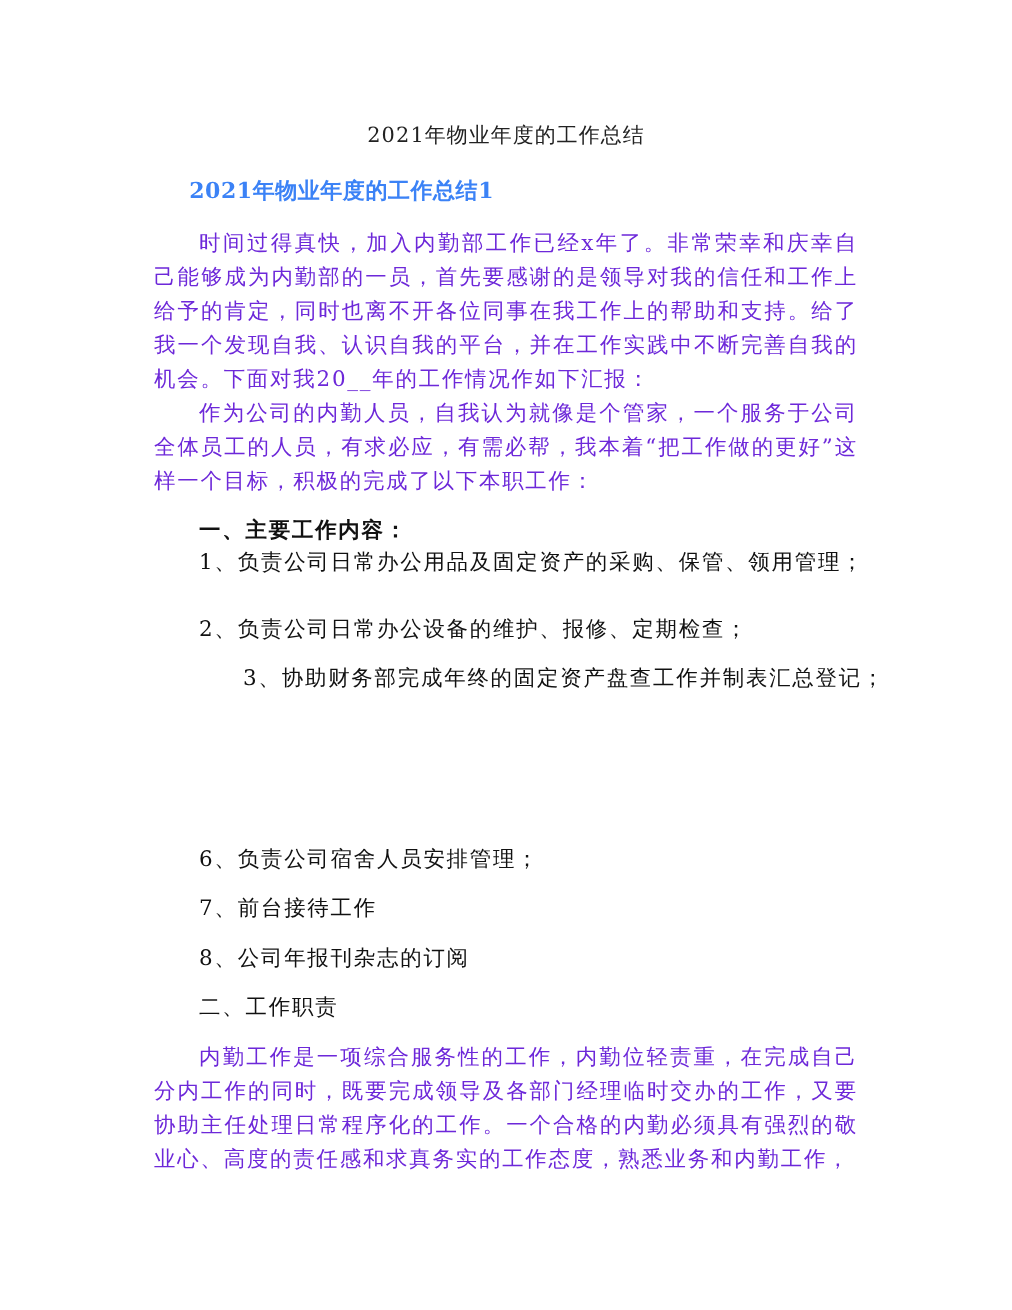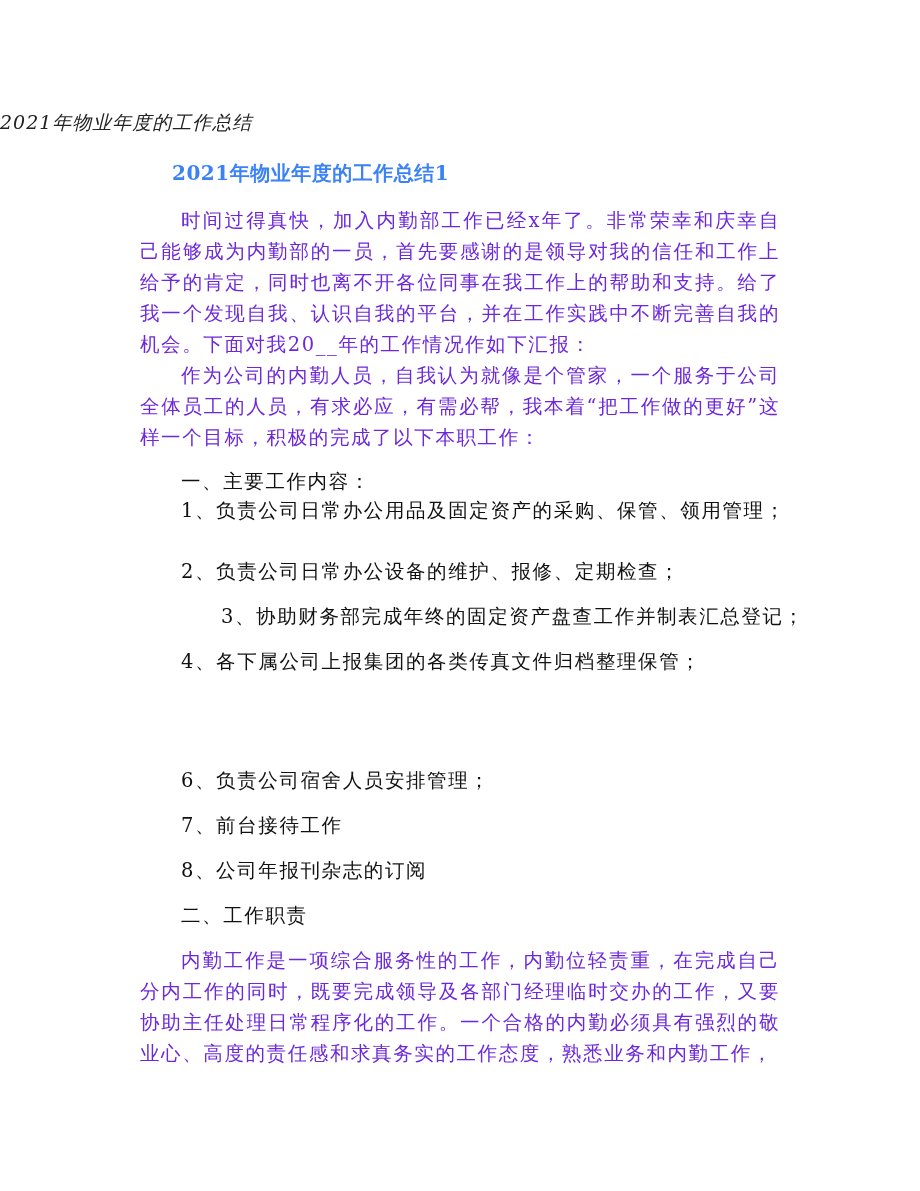--- a/index.html
+++ b/index.html
@@ -21,24 +21,24 @@
       top: 0;
       width: 920px;
       height: 1191px;
       background: #ffffff;
     }
     .doc-title {
       position: absolute;
       left: 0;
       width: 920px;
       top: 110px;
+      text-align: center;
       font-size: 19px;
       letter-spacing: 1px;
       color: #222;
-      font-style: italic;
     }
     .section-heading {
       position: absolute;
       left: 172px;
       top: 160px;
       font-size: 20px;
       font-weight: bold;
       color: #3b82f6;
       letter-spacing: 0.5px;
     }
@@ -69,26 +69,25 @@
 <div class="page">
 
   <div class="doc-title">2021年物业年度的工作总结</div>
 
   <div class="section-heading">2021年物业年度的工作总结1</div>
 
   <div class="para" style="top:205px;">时间过得真快，加入内勤部工作已经x年了。非常荣幸和庆幸自己能够成为内勤部的一员，首先要感谢的是领导对我的信任和工作上给予的肯定，同时也离不开各位同事在我工作上的帮助和支持。给了我一个发现自我、认识自我的平台，并在工作实践中不断完善自我的机会。下面对我20__年的工作情况作如下汇报：</div>
 
   <div class="para" style="top:360px;">作为公司的内勤人员，自我认为就像是个管家，一个服务于公司全体员工的人员，有求必应，有需必帮，我本着“把工作做的更好”这样一个目标，积极的完成了以下本职工作：</div>
 
-  <div class="line" style="top:466px;">一、主要工作内容：</div>
+  <div class="line" style="top:466px;font-weight:bold;">一、主要工作内容：</div>
 
   <div class="line" style="top:495px;">1、负责公司日常办公用品及固定资产的采购、保管、领用管理；</div>
   <div class="line" style="top:556px;">2、负责公司日常办公设备的维护、报修、定期检查；</div>
   <div class="line" style="top:601px;margin-left:40px;">3、协助财务部完成年终的固定资产盘查工作并制表汇总登记；</div>
-  <div class="line" style="top:646px;">4、各下属公司上报集团的各类传真文件归档整理保管；</div>
 
 
   <div class="line" style="top:765px;">6、负责公司宿舍人员安排管理；</div>
   <div class="line" style="top:810px;">7、前台接待工作</div>
   <div class="line" style="top:855px;">8、公司年报刊杂志的订阅</div>
 
   <div class="line" style="top:900px;">二、工作职责</div>
 
   <div class="para" style="top:945px;">内勤工作是一项综合服务性的工作，内勤位轻责重，在完成自己分内工作的同时，既要完成领导及各部门经理临时交办的工作，又要协助主任处理日常程序化的工作。一个合格的内勤必须具有强烈的敬业心、高度的责任感和求真务实的工作态度，熟悉业务和内勤工作，</div>
 

